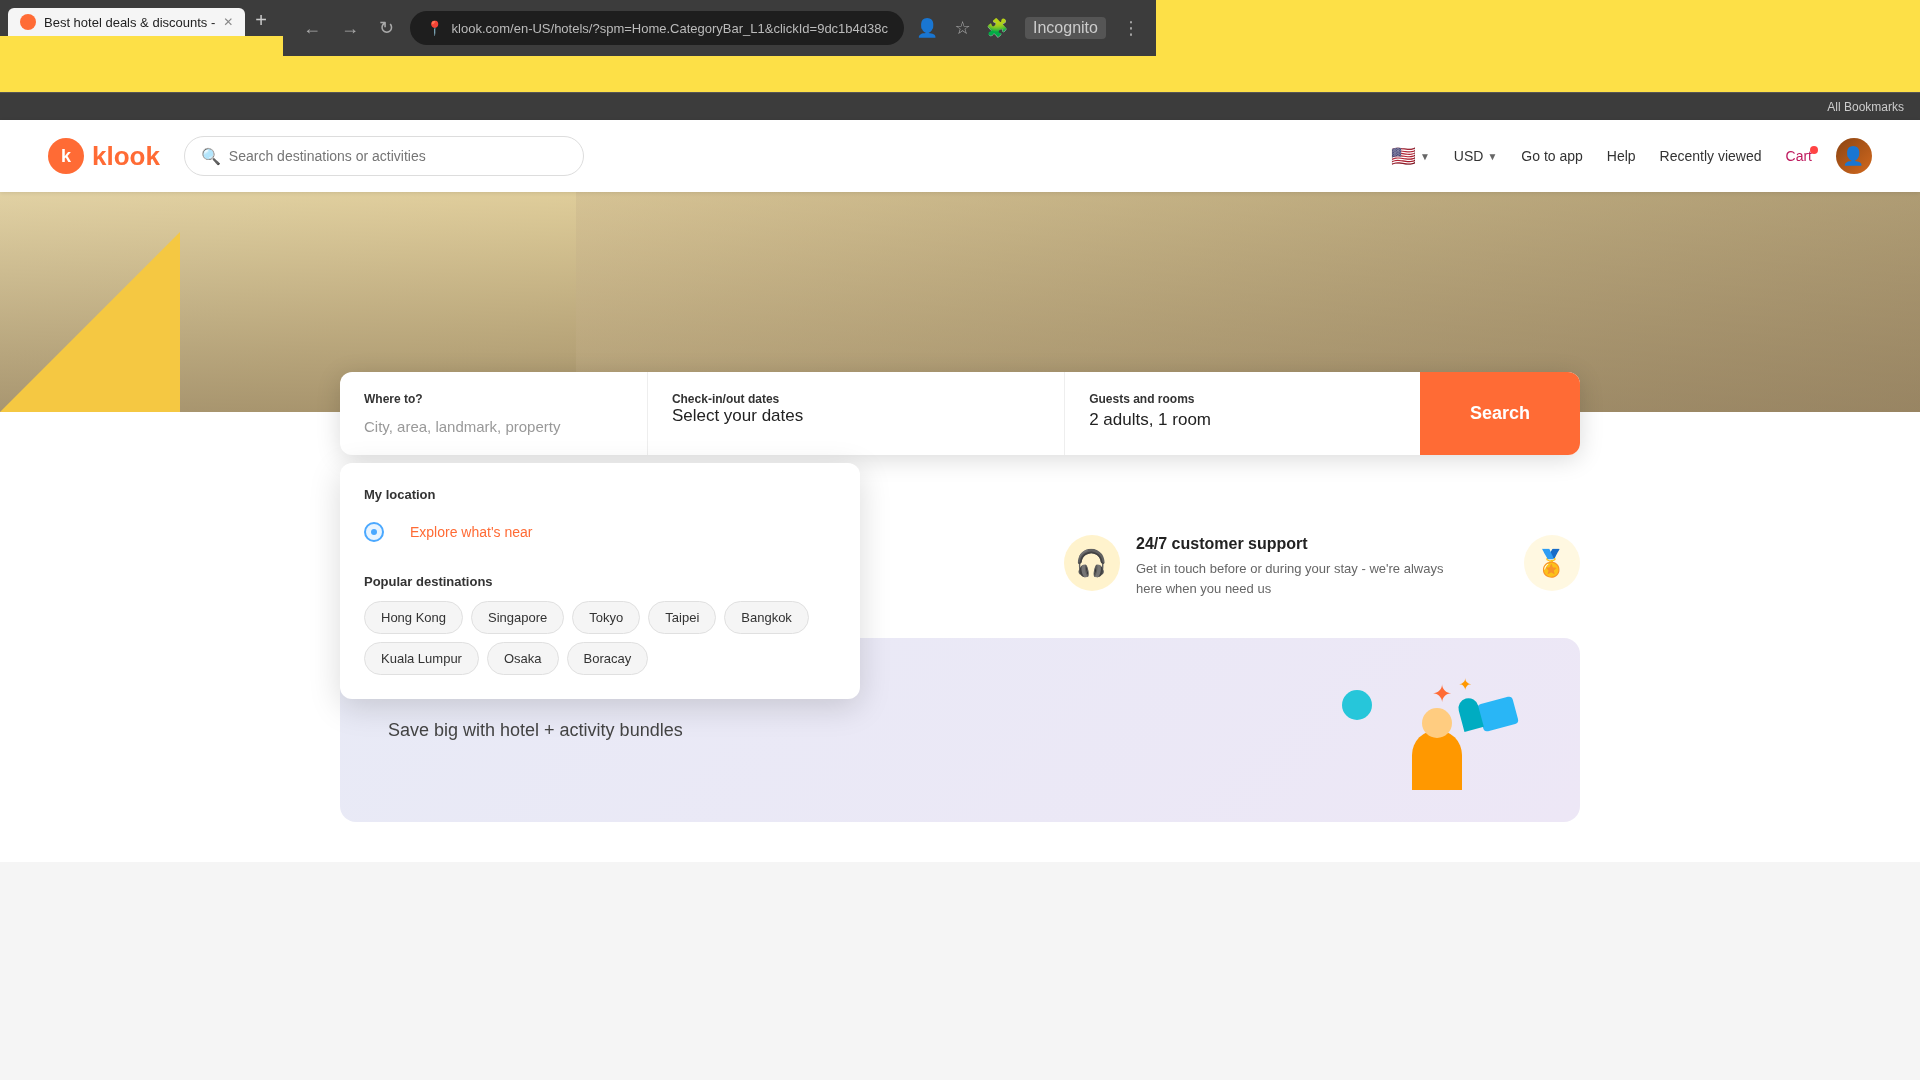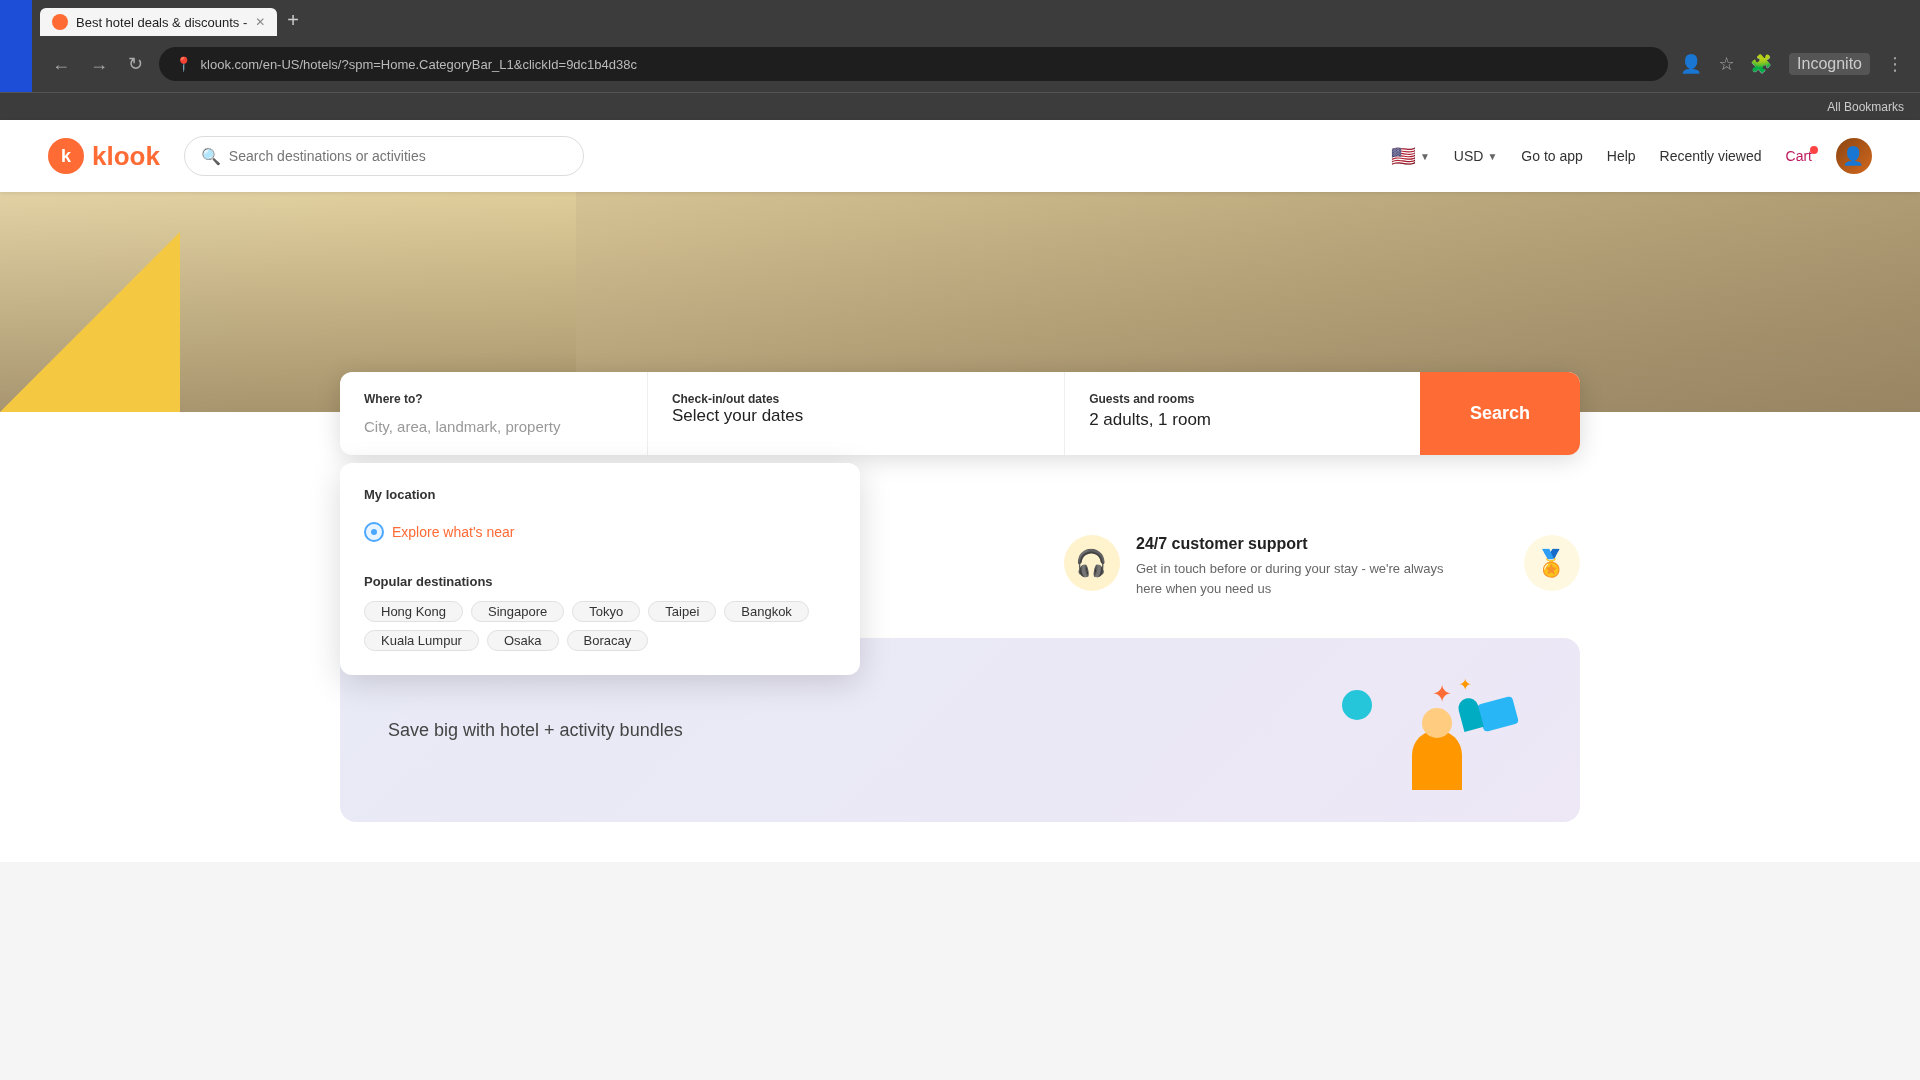--- a/index.html
+++ b/index.html
@@ -1,19 +1,19 @@
 <!DOCTYPE html>
 <html><head>
   <meta charset="utf-8">
   <style>
     * { margin: 0; padding: 0; box-sizing: border-box; }
     body { font-family: -apple-system, BlinkMacSystemFont, 'Segoe UI', sans-serif; background: #f5f5f5; width: 1920px; min-height: 1080px; overflow-x: hidden; }
 
     
-    .browser-chrome { background: #1d4ed8; height: 92px; display: flex; flex-direction: column; padding-left: 32px; }
+    .browser-chrome { background: #fde047; height: 92px; display: flex; flex-direction: row; }
     .browser-tabs { background: #3c3c3c; height: 36px; display: flex; align-items: flex-end; padding: 0 8px; gap: 2px; }
     .browser-tab { background: #2d2d2d; color: #ccc; font-size: 13px; padding: 0 12px; height: 28px; display: flex; align-items: center; gap: 8px; border-radius: 6px 6px 0 0; min-width: 180px; }
     .browser-tab.active { background: #f5f5f5; color: #222; }
     .tab-favicon { width: 16px; height: 16px; background: #ff6b35; border-radius: 50%; flex-shrink: 0; }
     .tab-close { margin-left: auto; cursor: pointer; color: #888; font-size: 12px; }
     .tab-new { background: transparent; border: none; color: #ccc; font-size: 20px; cursor: pointer; padding: 4px 8px; }
     .browser-toolbar { background: #3c3c3c; height: 56px; display: flex; align-items: center; padding: 0 16px; gap: 12px; }
     .nav-btn { background: none; border: none; color: #aaa; font-size: 18px; cursor: pointer; padding: 4px; }
     .address-bar { flex: 1; background: #1e1e1e; border-radius: 20px; height: 34px; display: flex; align-items: center; padding: 0 16px; color: #ddd; font-size: 14px; gap: 8px; }
     .address-bar .url { color: #bbb; font-size: 13px; }
@@ -41,26 +41,26 @@
     .hero { background: linear-gradient(135deg, #f0e4c8 0%, #e8d5a8 30%, #c8b882 60%, #a09060 100%); height: 220px; position: relative; overflow: hidden; }
     .hero-overlay { position: absolute; inset: 0; background: rgba(0,0,0,0.15); }
 
     
     .search-panel-container { display: flex; justify-content: center; padding: 0 48px; margin-top: -40px; position: relative; z-index: 20; }
     .search-panel { background: #fff; border-radius: 12px; box-shadow: 0 4px 24px rgba(0,0,0,0.15); width: 100%; max-width: 1240px; display: flex; align-items: stretch; overflow: visible; }
     .search-btn { background: #ff6b35; color: #fff; border: none; padding: 0 48px; font-size: 18px; font-weight: 700; cursor: pointer; border-radius: 0 12px 12px 0; min-width: 160px; }
 
     
     .search-dropdown { position: absolute; top: 100%; left: 0; right: 0; background: #fff; border-radius: 12px; box-shadow: 0 8px 32px rgba(0,0,0,0.15); z-index: 100; padding: 24px; margin-top: 8px; width: 520px; }
-    .location-option { display: flex; align-items: center; gap: 8px; padding: 8px 0; cursor: pointer; color: #ff6b35; font-size: 14px; font-weight: 500; }
+    .location-option { display: flex; align-items: center; gap: 26px; padding: 8px 0; cursor: pointer; color: #ff6b35; font-size: 14px; font-weight: 500; }
     .location-dot { width: 20px; height: 20px; border-radius: 50%; background: #e8f4ff; border: 2px solid #4aa8ff; display: flex; align-items: center; justify-content: center; }
     .location-dot-inner { width: 6px; height: 6px; border-radius: 50%; background: #4aa8ff; }
     .popular-section { margin-top: 20px; }
     .popular-tags { display: flex; flex-wrap: wrap; gap: 8px; margin-top: 12px; }
-    .popular-tag { background: #f5f5f5; border: 1px solid #e0e0e0; border-radius: 20px; padding: 2px 16px; font-size: 13px; color: #333; cursor: pointer; }
+    .popular-tag { background: #f5f5f5; border: 1px solid #e0e0e0; border-radius: 20px; padding: 8px 16px; font-size: 13px; color: #333; cursor: pointer; }
   </style>
 </head>
 <body>
 
 <div class="browser-chrome">
   <div class="browser-tabs">
     <div class="browser-tab active">
       <div class="tab-favicon"></div>
       <span>Best hotel deals &amp; discounts -</span>
       <span class="tab-close">✕</span>

